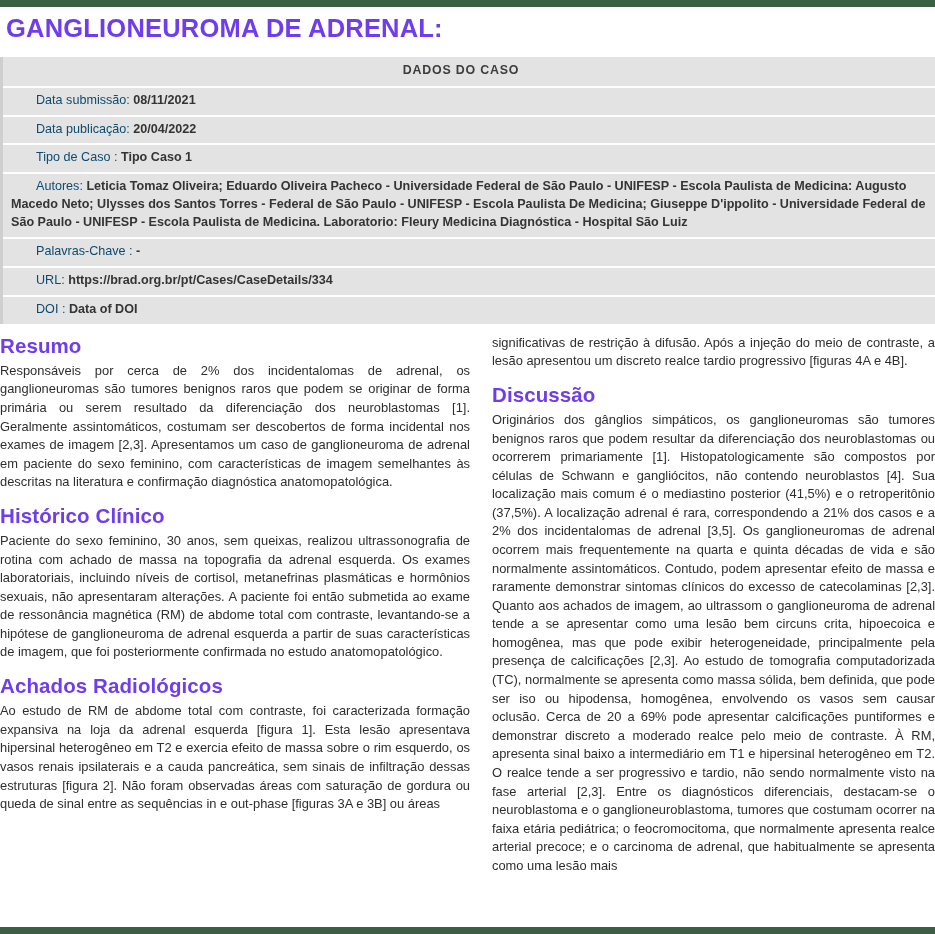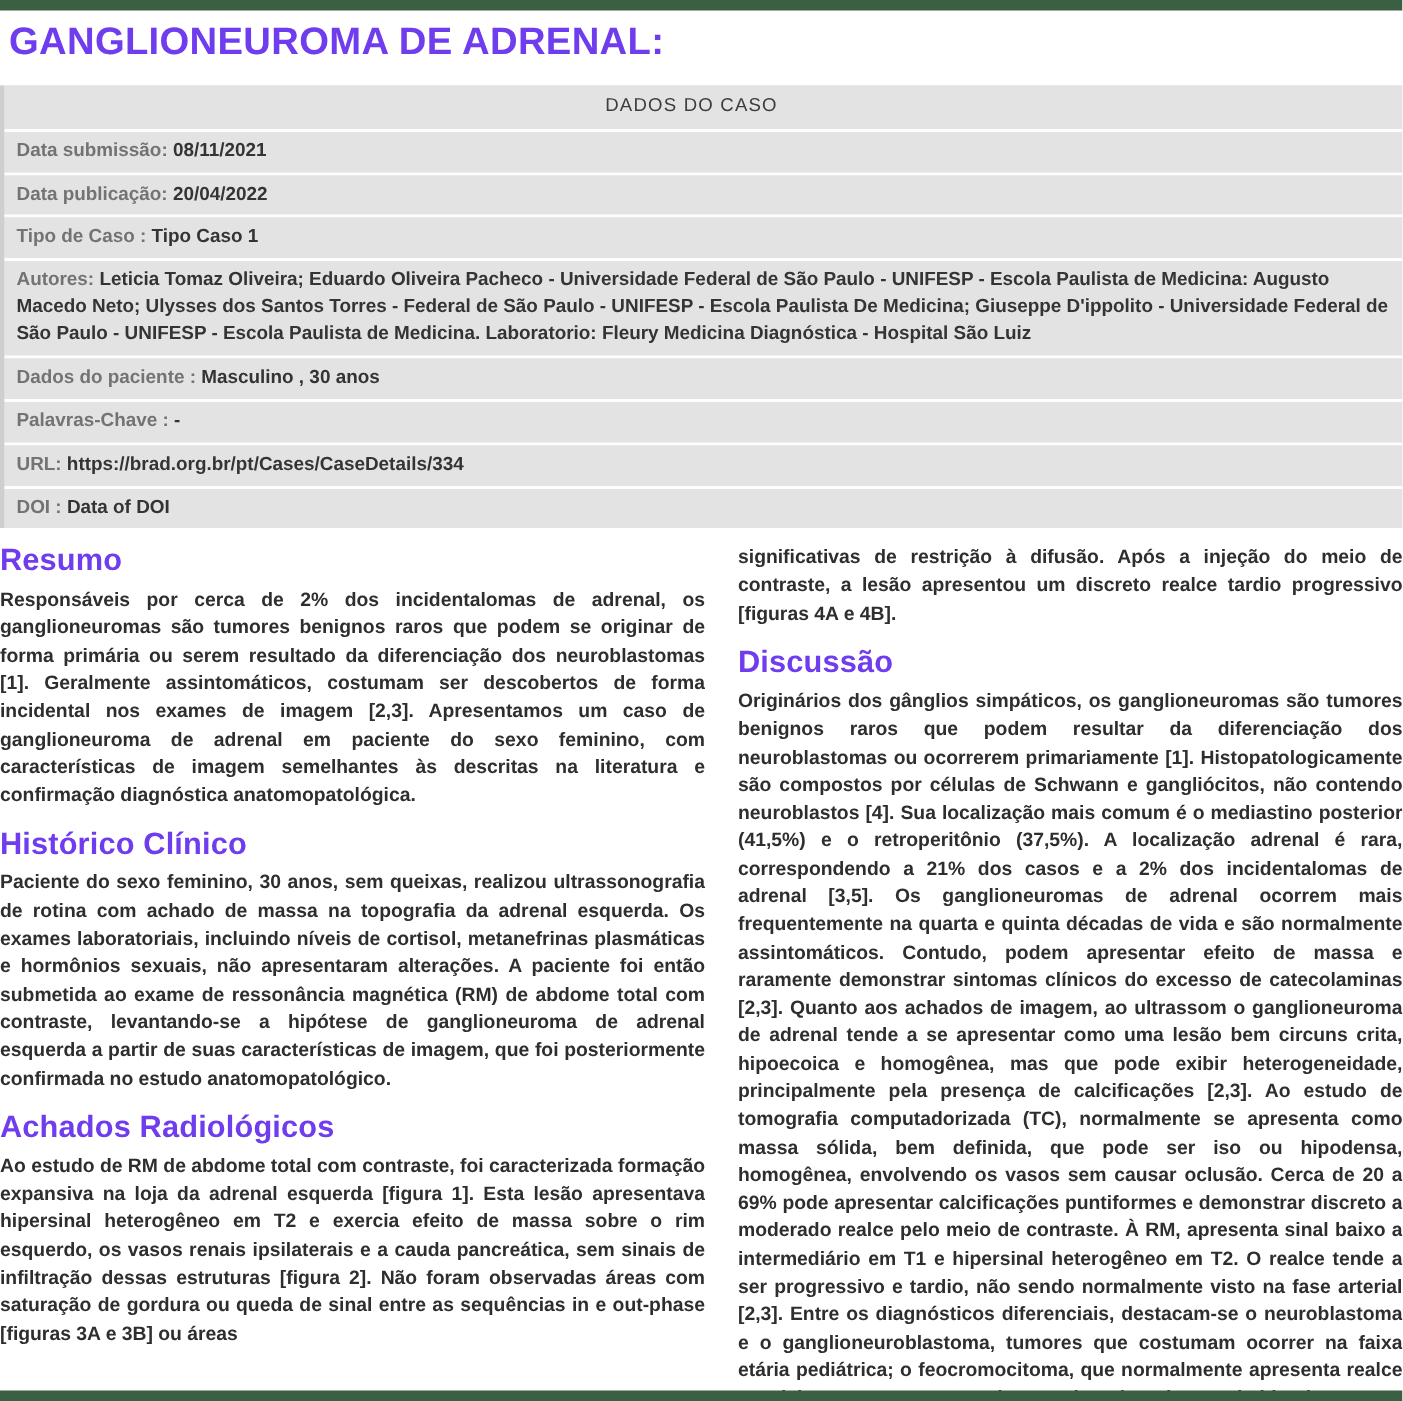--- a/index.html
+++ b/index.html
@@ -69,29 +69,30 @@
     border-bottom: 2px solid #fdfdfd;
     padding: 4px 8px 5px 8px;
     font-size: 12.6px;
     line-height: 1.42;
     color: #343434;
     font-stretch: condensed;
   }
   .meta-row:last-child { border-bottom: none; }
   .meta-row.header {
     text-align: center;
-    font-weight: normal;
+    font-weight: bold;
     letter-spacing: 0.8px;
     font-size: 12.4px;
     color: #3c3c3c;
     padding: 5px 24px 6px 8px;
   }
   .meta-label {
-    font-weight: bold;
-    color: #737373;
+    font-weight: normal;
+    color: #0c4a6e;
+    margin-left: 25px;
   }
   .meta-value { font-weight: bold; }
 
   
   .columns {
     display: flex;
     gap: 22px;
     padding: 10px 0 0 0;
     align-items: flex-start;
   }
@@ -114,21 +115,20 @@
   h2.section-head:first-child { margin-top: 0; }
 
   p.body-text {
     margin: 0 0 2px 0;
     font-size: 12.9px;
     line-height: 1.44;
     text-align: justify;
     color: #2e2e2e;
     font-stretch: condensed;
     hyphens: manual;
-    font-weight: bold;
   }
   p.body-text + h2.section-head { margin-top: 12px; }
 </style>
 </head>
 <body>
 
 <div class="page">
 
   <div class="top-rule"></div>
 
@@ -151,24 +151,20 @@
     </div>
     <div class="meta-row">
       <span class="meta-label">Tipo de Caso :</span>
       <span class="meta-value">Tipo Caso 1</span>
     </div>
     <div class="meta-row">
       <span class="meta-label">Autores:</span>
       <span class="meta-value">Leticia Tomaz Oliveira; Eduardo Oliveira Pacheco - Universidade Federal de São Paulo - UNIFESP - Escola Paulista de Medicina: Augusto Macedo Neto; Ulysses dos Santos Torres - Federal de São Paulo - UNIFESP - Escola Paulista De Medicina; Giuseppe D'ippolito - Universidade Federal de São Paulo - UNIFESP - Escola Paulista de Medicina. Laboratorio: Fleury Medicina Diagnóstica - Hospital São Luiz</span>
     </div>
     <div class="meta-row">
-      <span class="meta-label">Dados do paciente :</span>
-      <span class="meta-value">Masculino , 30 anos</span>
-    </div>
-    <div class="meta-row">
       <span class="meta-label">Palavras-Chave :</span>
       <span class="meta-value">-</span>
     </div>
     <div class="meta-row">
       <span class="meta-label">URL:</span>
       <span class="meta-value">https://brad.org.br/pt/Cases/CaseDetails/334</span>
     </div>
     <div class="meta-row">
       <span class="meta-label">DOI :</span>
       <span class="meta-value">Data of DOI</span>

